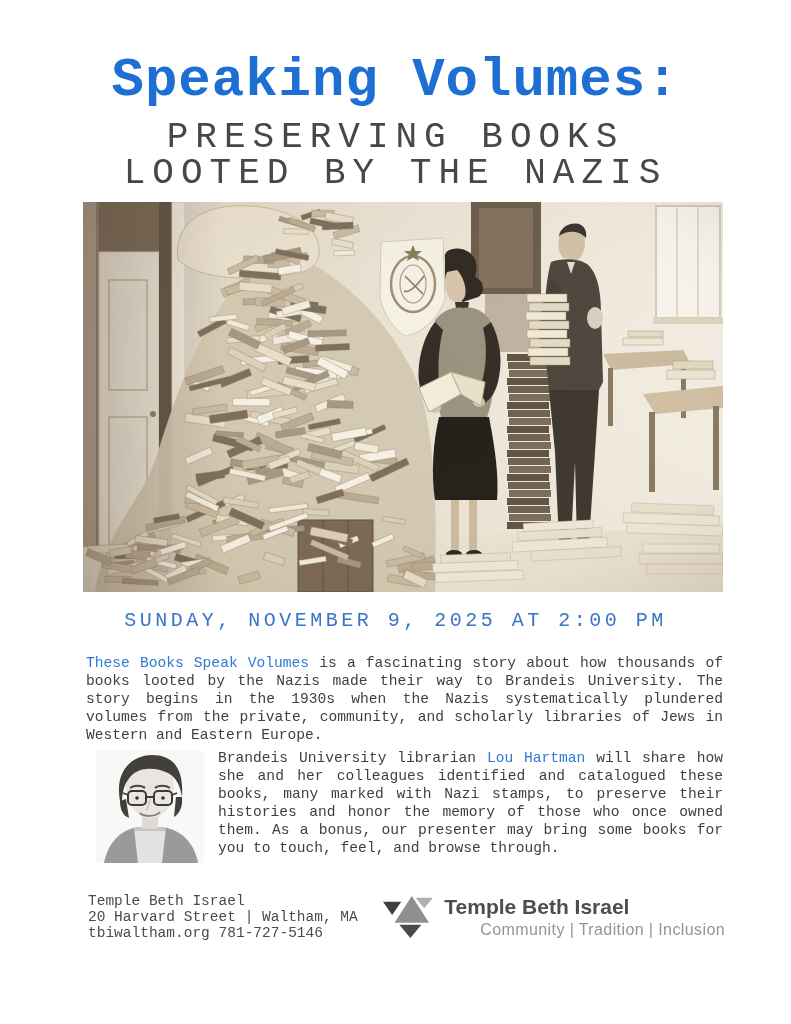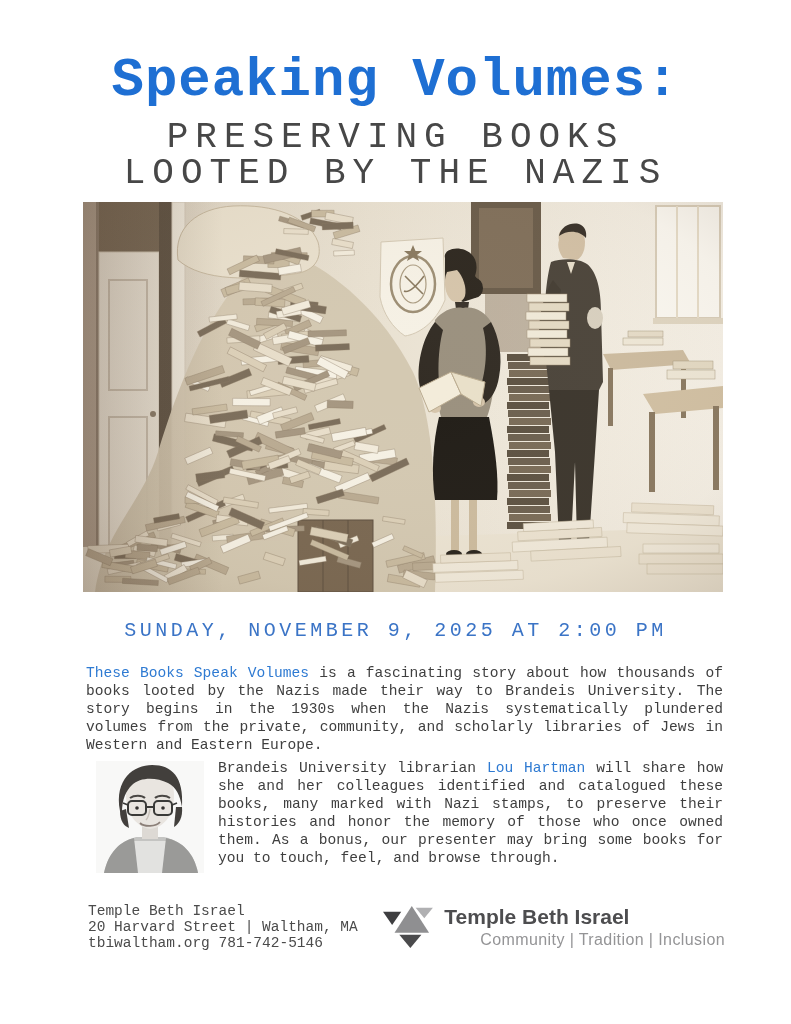--- a/index.html
+++ b/index.html
@@ -12,21 +12,21 @@
     margin:50px 0 0 0;text-align:center;font-weight:bold;
     font-size:54px;line-height:62px;letter-spacing:1px;color:var(--title-blue,#1e6fd3);
   }
   .subtitle{margin-top:8px;text-align:center;color:var(--subtitle-gray,#474747);}
   .subtitle div{font-size:36px;line-height:36px;letter-spacing:7px;}
   
   .photo{margin:10px 0 0 83px;width:640px;height:390px;padding:0;display:block;}
   .photo svg{display:block;width:640px;height:390px;}
   
   .date{
-    margin-top:26px;text-align:center;font-size:20px;line-height:26px;
+    margin-top:16px;text-align:center;font-size:20px;line-height:26px;
     letter-spacing:3.5px;color:var(--date-blue,#3b74c6);
   }
   
   .content{margin:20px 68px 0 86px;color:var(--body-text,#3f3f3f);}
   .content p{margin:0;font-size:14.6px;line-height:18px;text-align:justify;}
   .blue{color:var(--link-blue,#2e7ad2);}
   .p2{margin-top:5px;overflow:hidden;}
   .portrait{float:left;width:108px;height:112px;margin:2px 14px 2px 10px;}
   .portrait svg{display:block;width:108px;height:112px;}
   .admission{margin-top:17px;text-align:left !important;}
@@ -466,21 +466,21 @@
       </span>
       <p><span>Brandeis University librarian </span><span class="blue">Lou Hartman</span><span> will share how she and her colleagues identified and catalogued these books, many marked with Nazi stamps, to preserve their histories and honor the memory of those who once owned them. As a bonus, our presenter may bring some books for you to touch, feel, and browse through.</span></p>
     </div>
 
   </div>
 
   <div class="footer">
     <div class="addr">
       <div>Temple Beth Israel</div>
       <div>20 Harvard Street | Waltham, MA</div>
-      <div>tbiwaltham.org 781-742-5146</div>
+      <div>tbiwaltham.org 781-727-5146</div>
     </div>
     <div class="logo">
       <svg class="logo-mark" viewBox="0 0 56 50">
         <polygon points="37,5 55,5 46,16" fill="#b0b0b2"></polygon>
         <polygon points="33,3 51,31 15,31" fill="#8f8f91"></polygon>
         <polygon points="3,9 22,9 12.5,23" fill="#3e3e40"></polygon>
         <polygon points="20,33 43,33 31.5,47" fill="#4a4a4c"></polygon>
       </svg>
       <div class="logo-text">
         <div class="logo-name">Temple Beth Israel</div>

